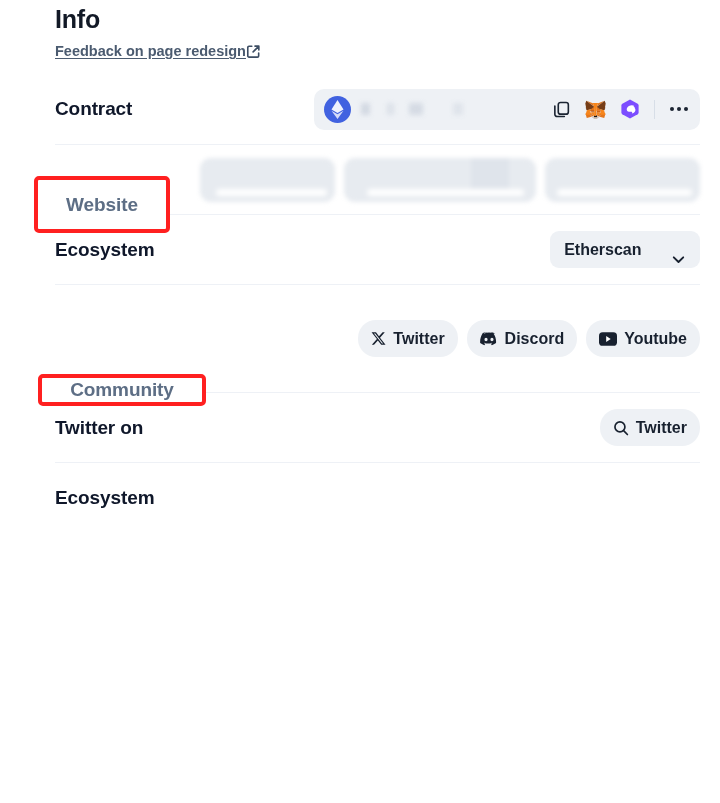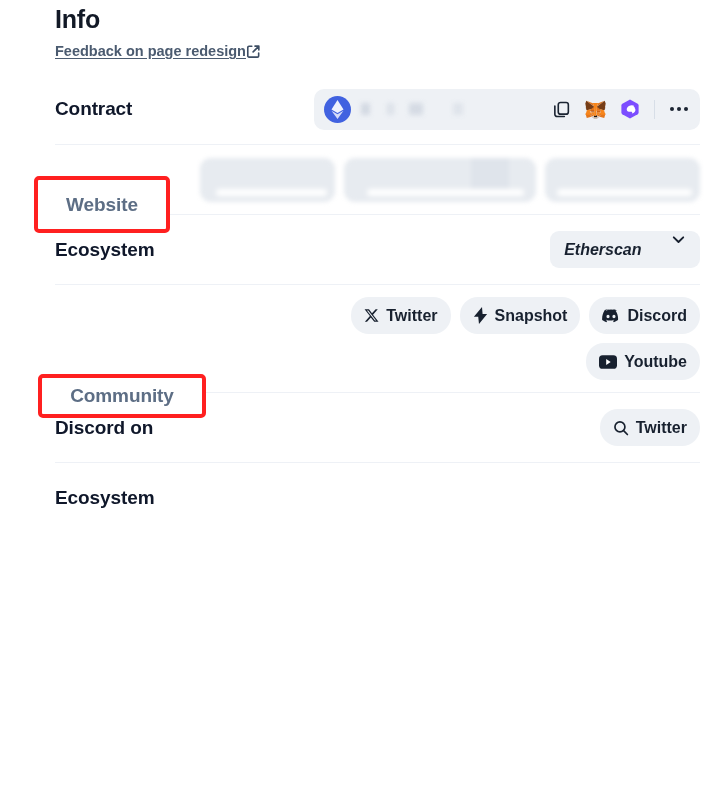--- a/index.html
+++ b/index.html
@@ -94,26 +94,25 @@
     font-weight: bold;
     color: #18212f;
     white-space: nowrap;
     cursor: pointer;
     line-height: 19px;
   }
   .chip-icon { display: inline-flex; align-items: center; color: #18212f; }
 
   .chip-split {
     display: inline-flex;
-    align-items: flex-start;
+    align-items: flex-end;
     background: #eef1f5;
     border-radius: 9px;
     overflow: hidden;
     cursor: pointer;
-    font-style: italic;
   }
   .chip-split .seg-text {
     display: inline-flex;
     align-items: center;
     padding: 9px 14px;
     font-size: 16px;
     font-weight: bold;
     color: #18212f;
     white-space: nowrap;
     line-height: 19px;
@@ -217,21 +216,21 @@
     pointer-events: none;
   }
   .annot .annot-label {
     font-size: 19px;
     font-weight: bold;
     color: #5d6e85;
     letter-spacing: -0.1px;
     white-space: nowrap;
   }
   #annot-website   { left: 34px;  top: 176px; width: 136px; height: 57px; }
-  #annot-community { left: 38px;  top: 374px; width: 168px; height: 44px; }
+  #annot-community { left: 38px;  top: 374px; width: 168px; height: 32px; }
 
   .hidden-under { visibility: hidden; }
 </style>
 </head>
 <body>
 
 <div class="panel">
 
   <div class="header">
     <div class="panel-title">Info</div>
@@ -331,48 +330,40 @@
         <span class="chip">
           <span class="chip-icon">
             <svg width="15" height="15" viewBox="0 0 16 16">
                 <path d="M12.4 1.3h2.3L9.6 7.1l5.9 7.6h-4.6L7.3 10l-4.1 4.7H.9l5.4-6.2L.6 1.3h4.7l3.2 4.3 3.9-4.3zm-.8 12h1.3L4.5 2.6H3.1l8.5 10.7z" fill="#18212f"></path>
               </svg>
           </span>
           <span>Twitter</span>
         </span>
         <span class="chip">
           <span class="chip-icon">
-            <svg width="15" height="17" viewBox="0 0 14 18">
-                <path d="M8.6 0 0 10.3h4.6L5.4 18 14 7.5H9.2L8.6 0z" fill="#18212f"></path>
-              </svg>
-          </span>
-          <span>Snapshot</span>
-        </span>
-        <span class="chip">
-          <span class="chip-icon">
             <svg width="18" height="14" viewBox="0 0 20 15">
                 <path d="M16.9 1.3A16.2 16.2 0 0 0 12.9.1l-.2.4c1.3.3 2.4.8 3.4 1.4a13.8 13.8 0 0 0-12.2 0C4.9.9 6 .4 7.3.1L7.1-.3a16.2 16.2 0 0 0-4 1.2C.6 5-.1 8.5.2 12c1.6 1.2 3.2 1.9 4.7 2.4l1-1.7c-.6-.2-1.1-.5-1.6-.8l.4-.3a9.9 9.9 0 0 0 8.6 0l.4.3c-.5.3-1 .6-1.6.8l1 1.7c1.5-.5 3.1-1.2 4.7-2.4.4-4.1-.7-7.6-2.9-10.7zM6.7 9.9c-1 0-1.7-.9-1.7-1.9s.8-1.9 1.7-1.9c1 0 1.7.9 1.7 1.9s-.8 1.9-1.7 1.9zm6.6 0c-1 0-1.7-.9-1.7-1.9s.8-1.9 1.7-1.9c1 0 1.7.9 1.7 1.9s-.8 1.9-1.7 1.9z" fill="#18212f"></path>
               </svg>
           </span>
           <span>Discord</span>
         </span>
         <span class="chip">
           <span class="chip-icon">
             <svg width="18" height="14" viewBox="0 0 20 15">
                 <rect x="0" y="0" width="20" height="15" rx="4" fill="#18212f"></rect>
                 <path d="M8 4.2l5 3.3-5 3.3V4.2z" fill="#fff"></path>
               </svg>
           </span>
           <span>Youtube</span>
         </span>
       </div>
     </div>
 
     <div class="row">
-      <div class="row-label">Discord on</div>
+      <div class="row-label">Twitter on</div>
       <div class="row-value">
         <span class="chip">
           <span class="chip-icon">
             <svg width="16" height="16" viewBox="0 0 18 18" fill="none">
                 <circle cx="7.8" cy="7.8" r="5.6" stroke="#18212f" stroke-width="1.9"></circle>
                 <path d="M12.2 12.3l4 4" stroke="#18212f" stroke-width="1.9" stroke-linecap="round"></path>
               </svg>
           </span>
           <span>Twitter</span>
         </span>

